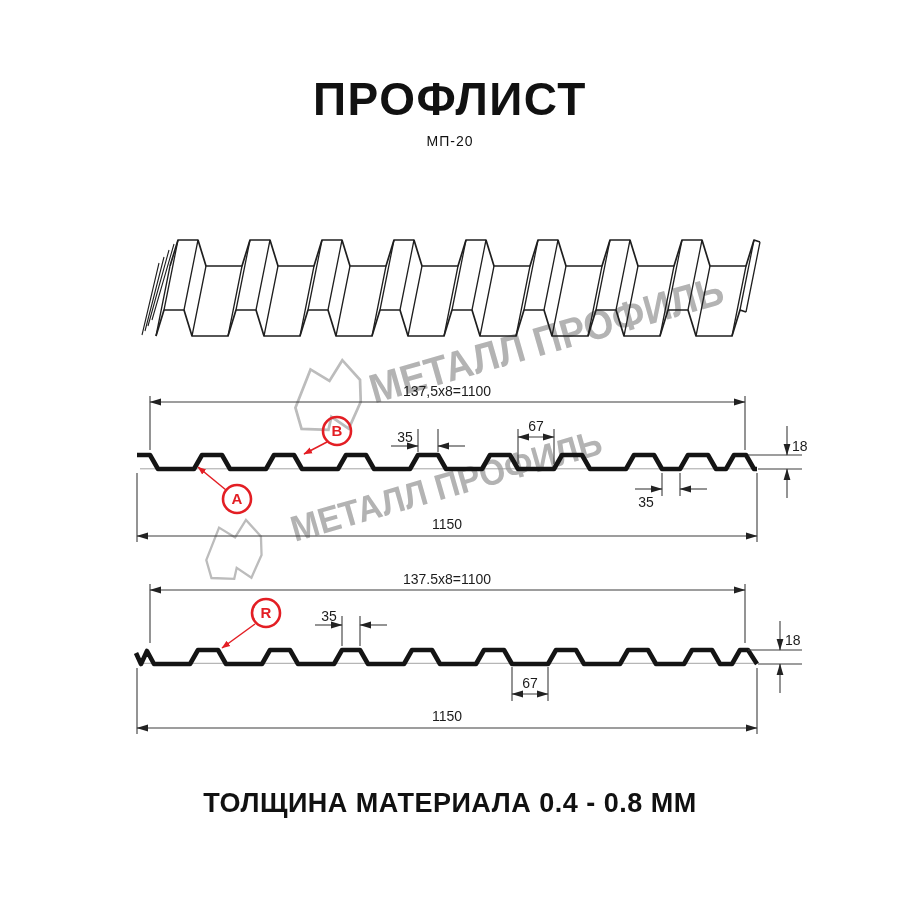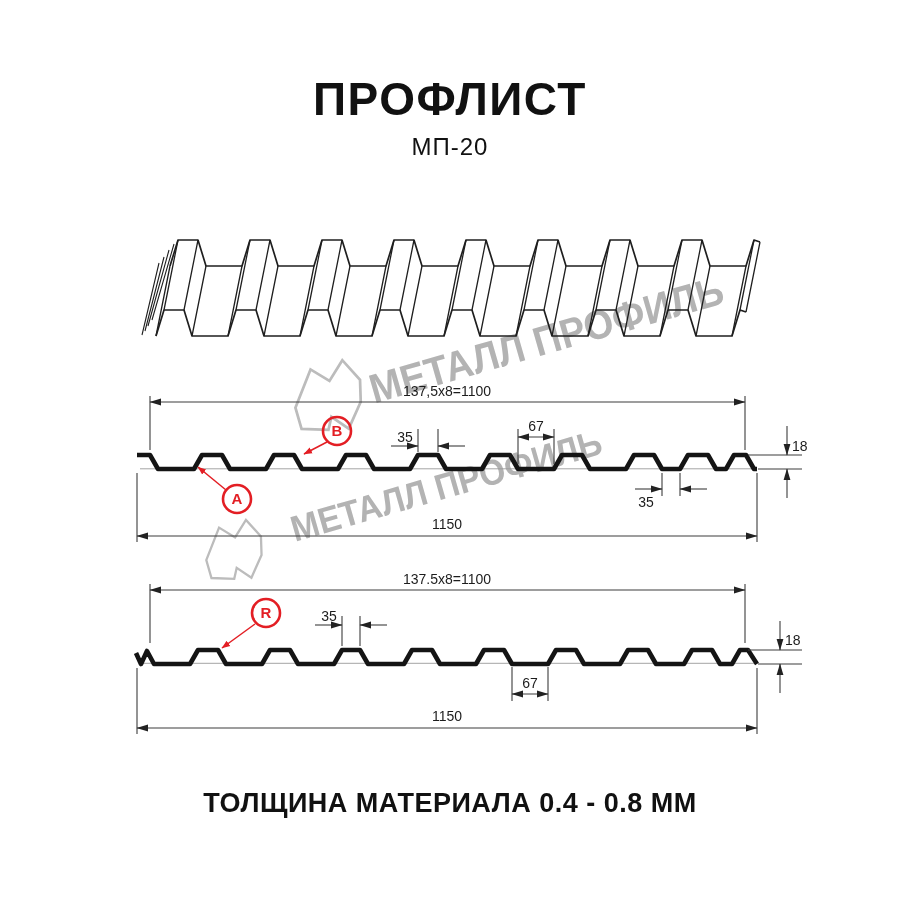--- a/index.html
+++ b/index.html
@@ -1,20 +1,20 @@
 <!DOCTYPE html>
 <html><head>
 <meta charset="utf-8">
 <style>
   html,body{margin:0;padding:0;background:#ffffff;}
   #stage{position:relative;width:808px;height:900px;background:#fff;overflow:hidden;
          font-family:"Liberation Sans","DejaVu Sans",sans-serif;}
   .hdr{position:absolute;left:0;width:900px;text-align:center;color:#111;z-index:3;}
   #title{top:72px;font-size:46px;font-weight:800;letter-spacing:1.5px;}
-  #subtitle{top:133px;font-size:24px;font-weight:500;letter-spacing:1px;}
+  #subtitle{top:133px;font-size:14px;font-weight:500;letter-spacing:1px;}
   #footer{top:788px;font-size:27px;font-weight:600;letter-spacing:.5px;}
   .wm-text{position:absolute;z-index:1;color:#b3b3b3;font-weight:700;white-space:nowrap;
            transform-origin:left top;}
   #wm1{left:364px;top:368px;font-size:41px;transform:rotate(-16deg) scaleX(.93);}
   #wm2{left:286px;top:510px;font-size:36px;transform:rotate(-16deg) scaleX(.93);}
   .wm-logo{position:absolute;z-index:1;}
   #wmlogo1{left:288px;top:358px;transform:rotate(-8deg);}
   #wmlogo2{left:196px;top:518px;transform:rotate(-8deg);}
   #drawing{position:absolute;left:0;top:0;z-index:2;}
   .prof{fill:none;stroke:#141414;stroke-width:4.6;stroke-linejoin:round;}

